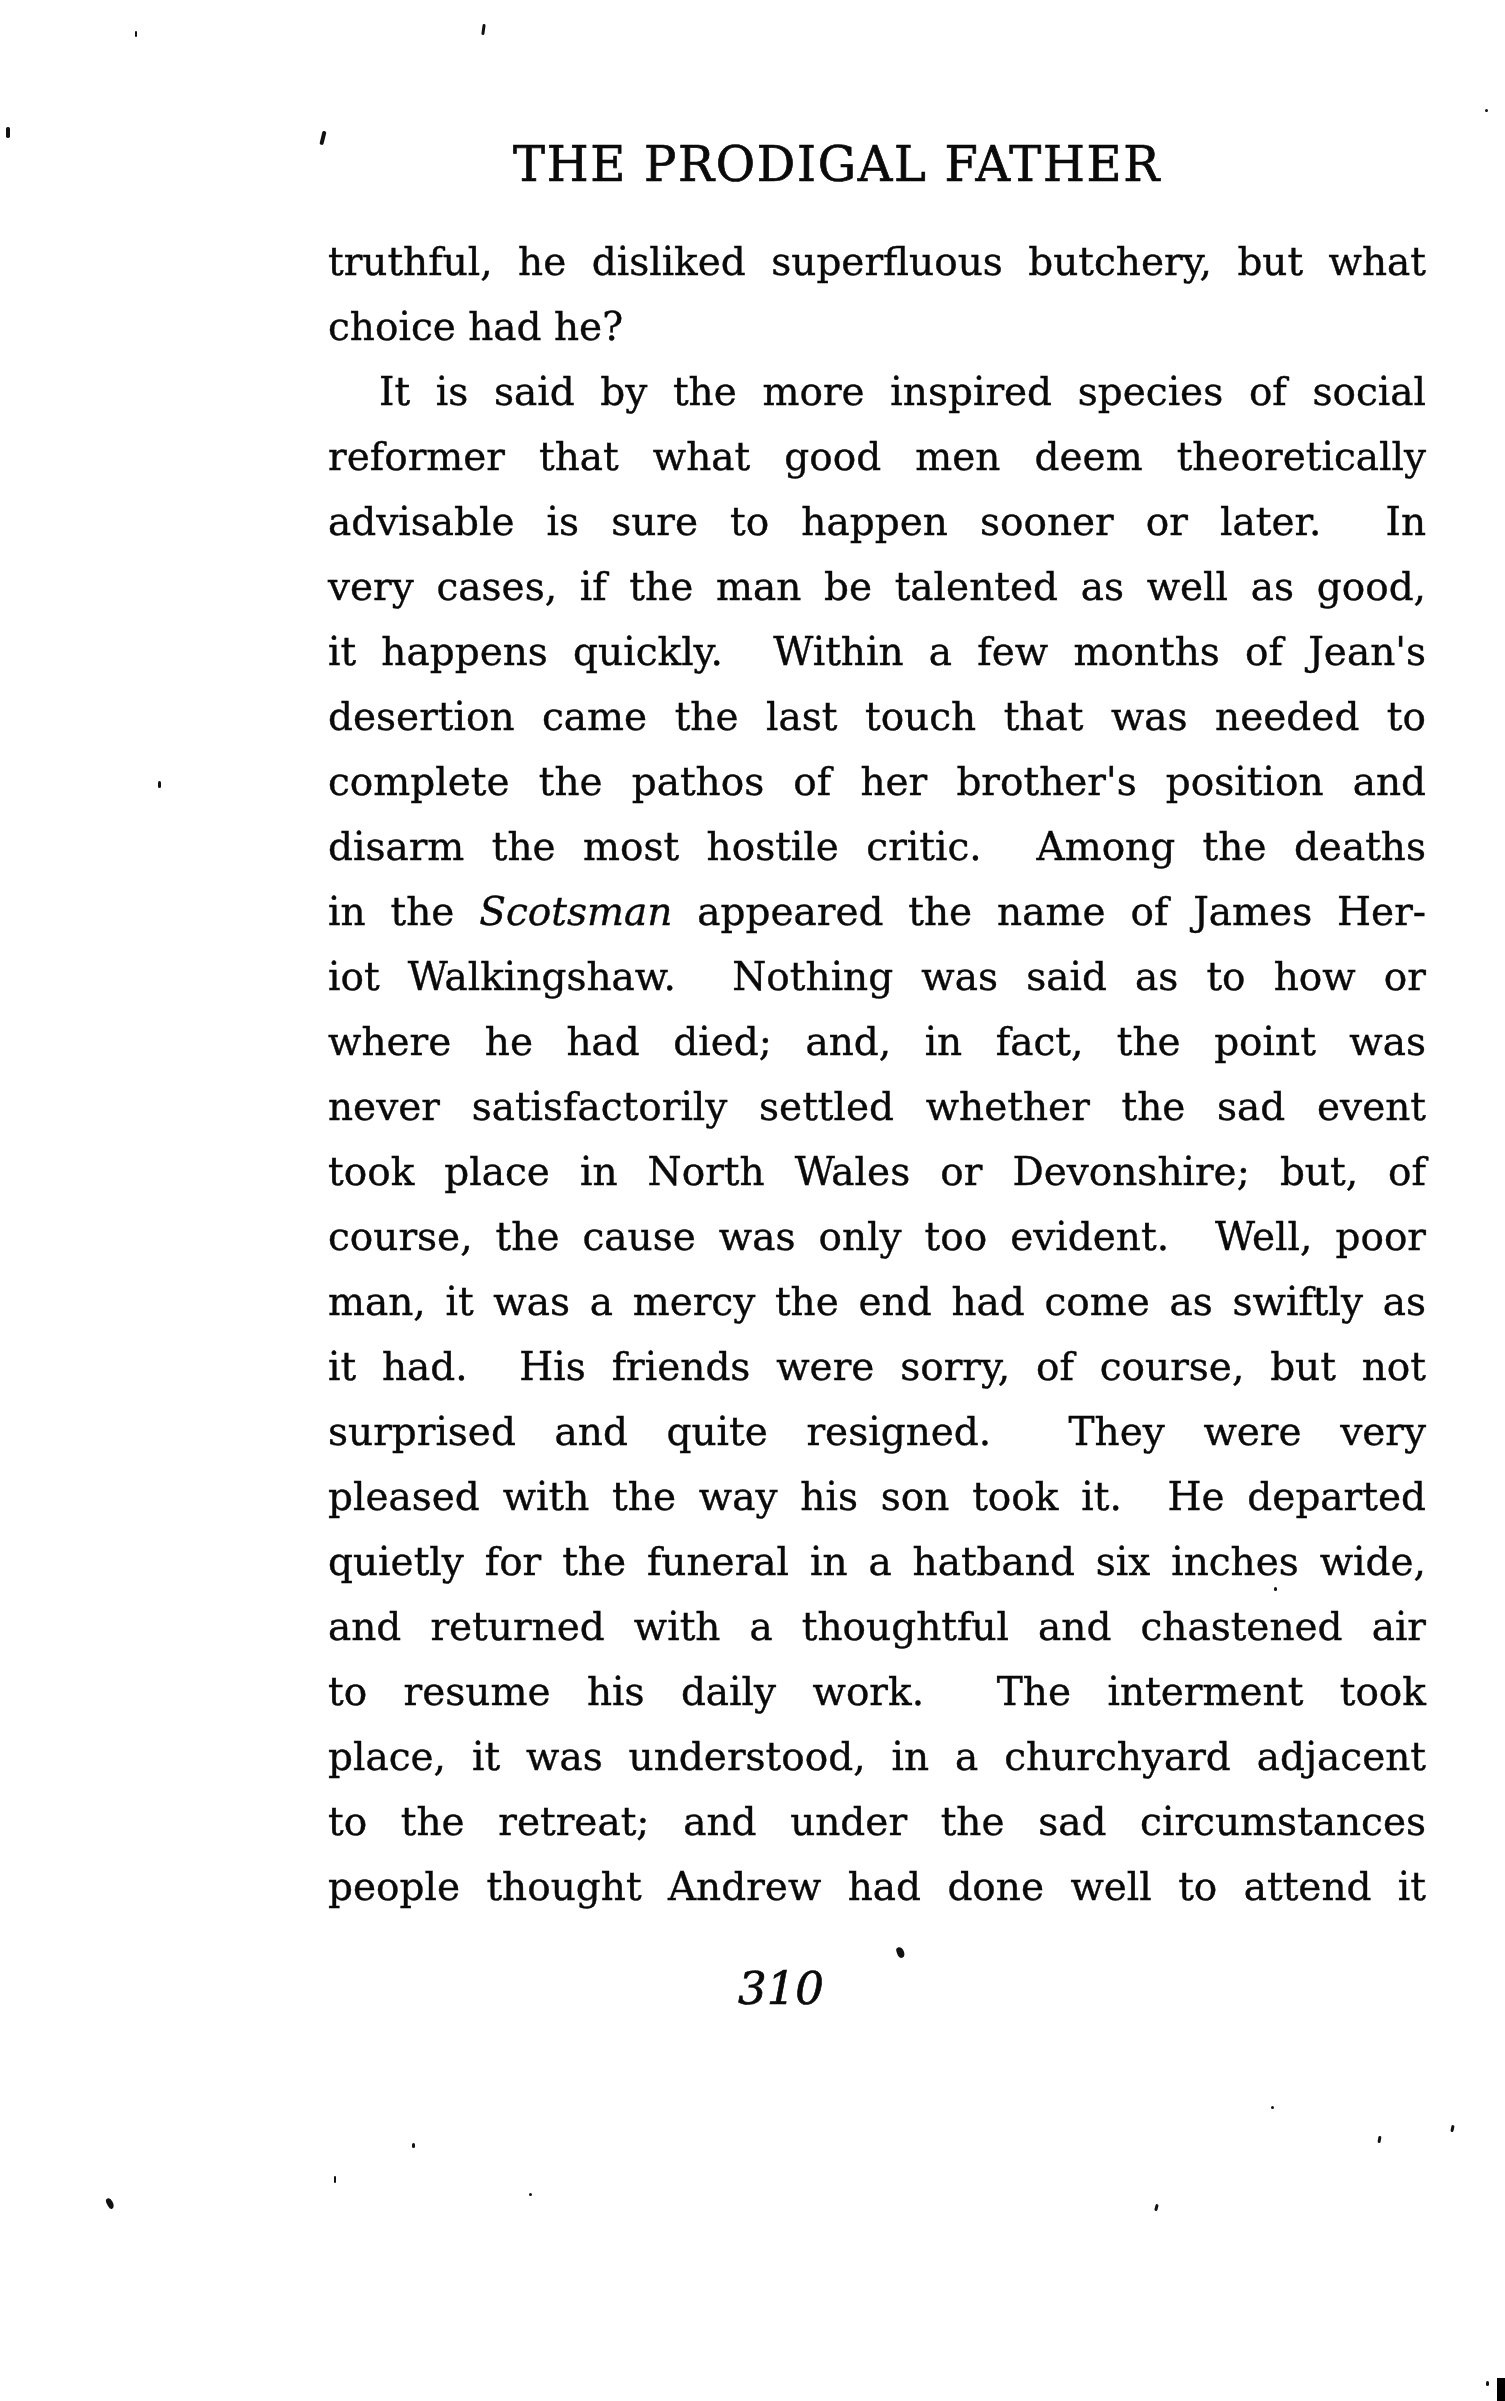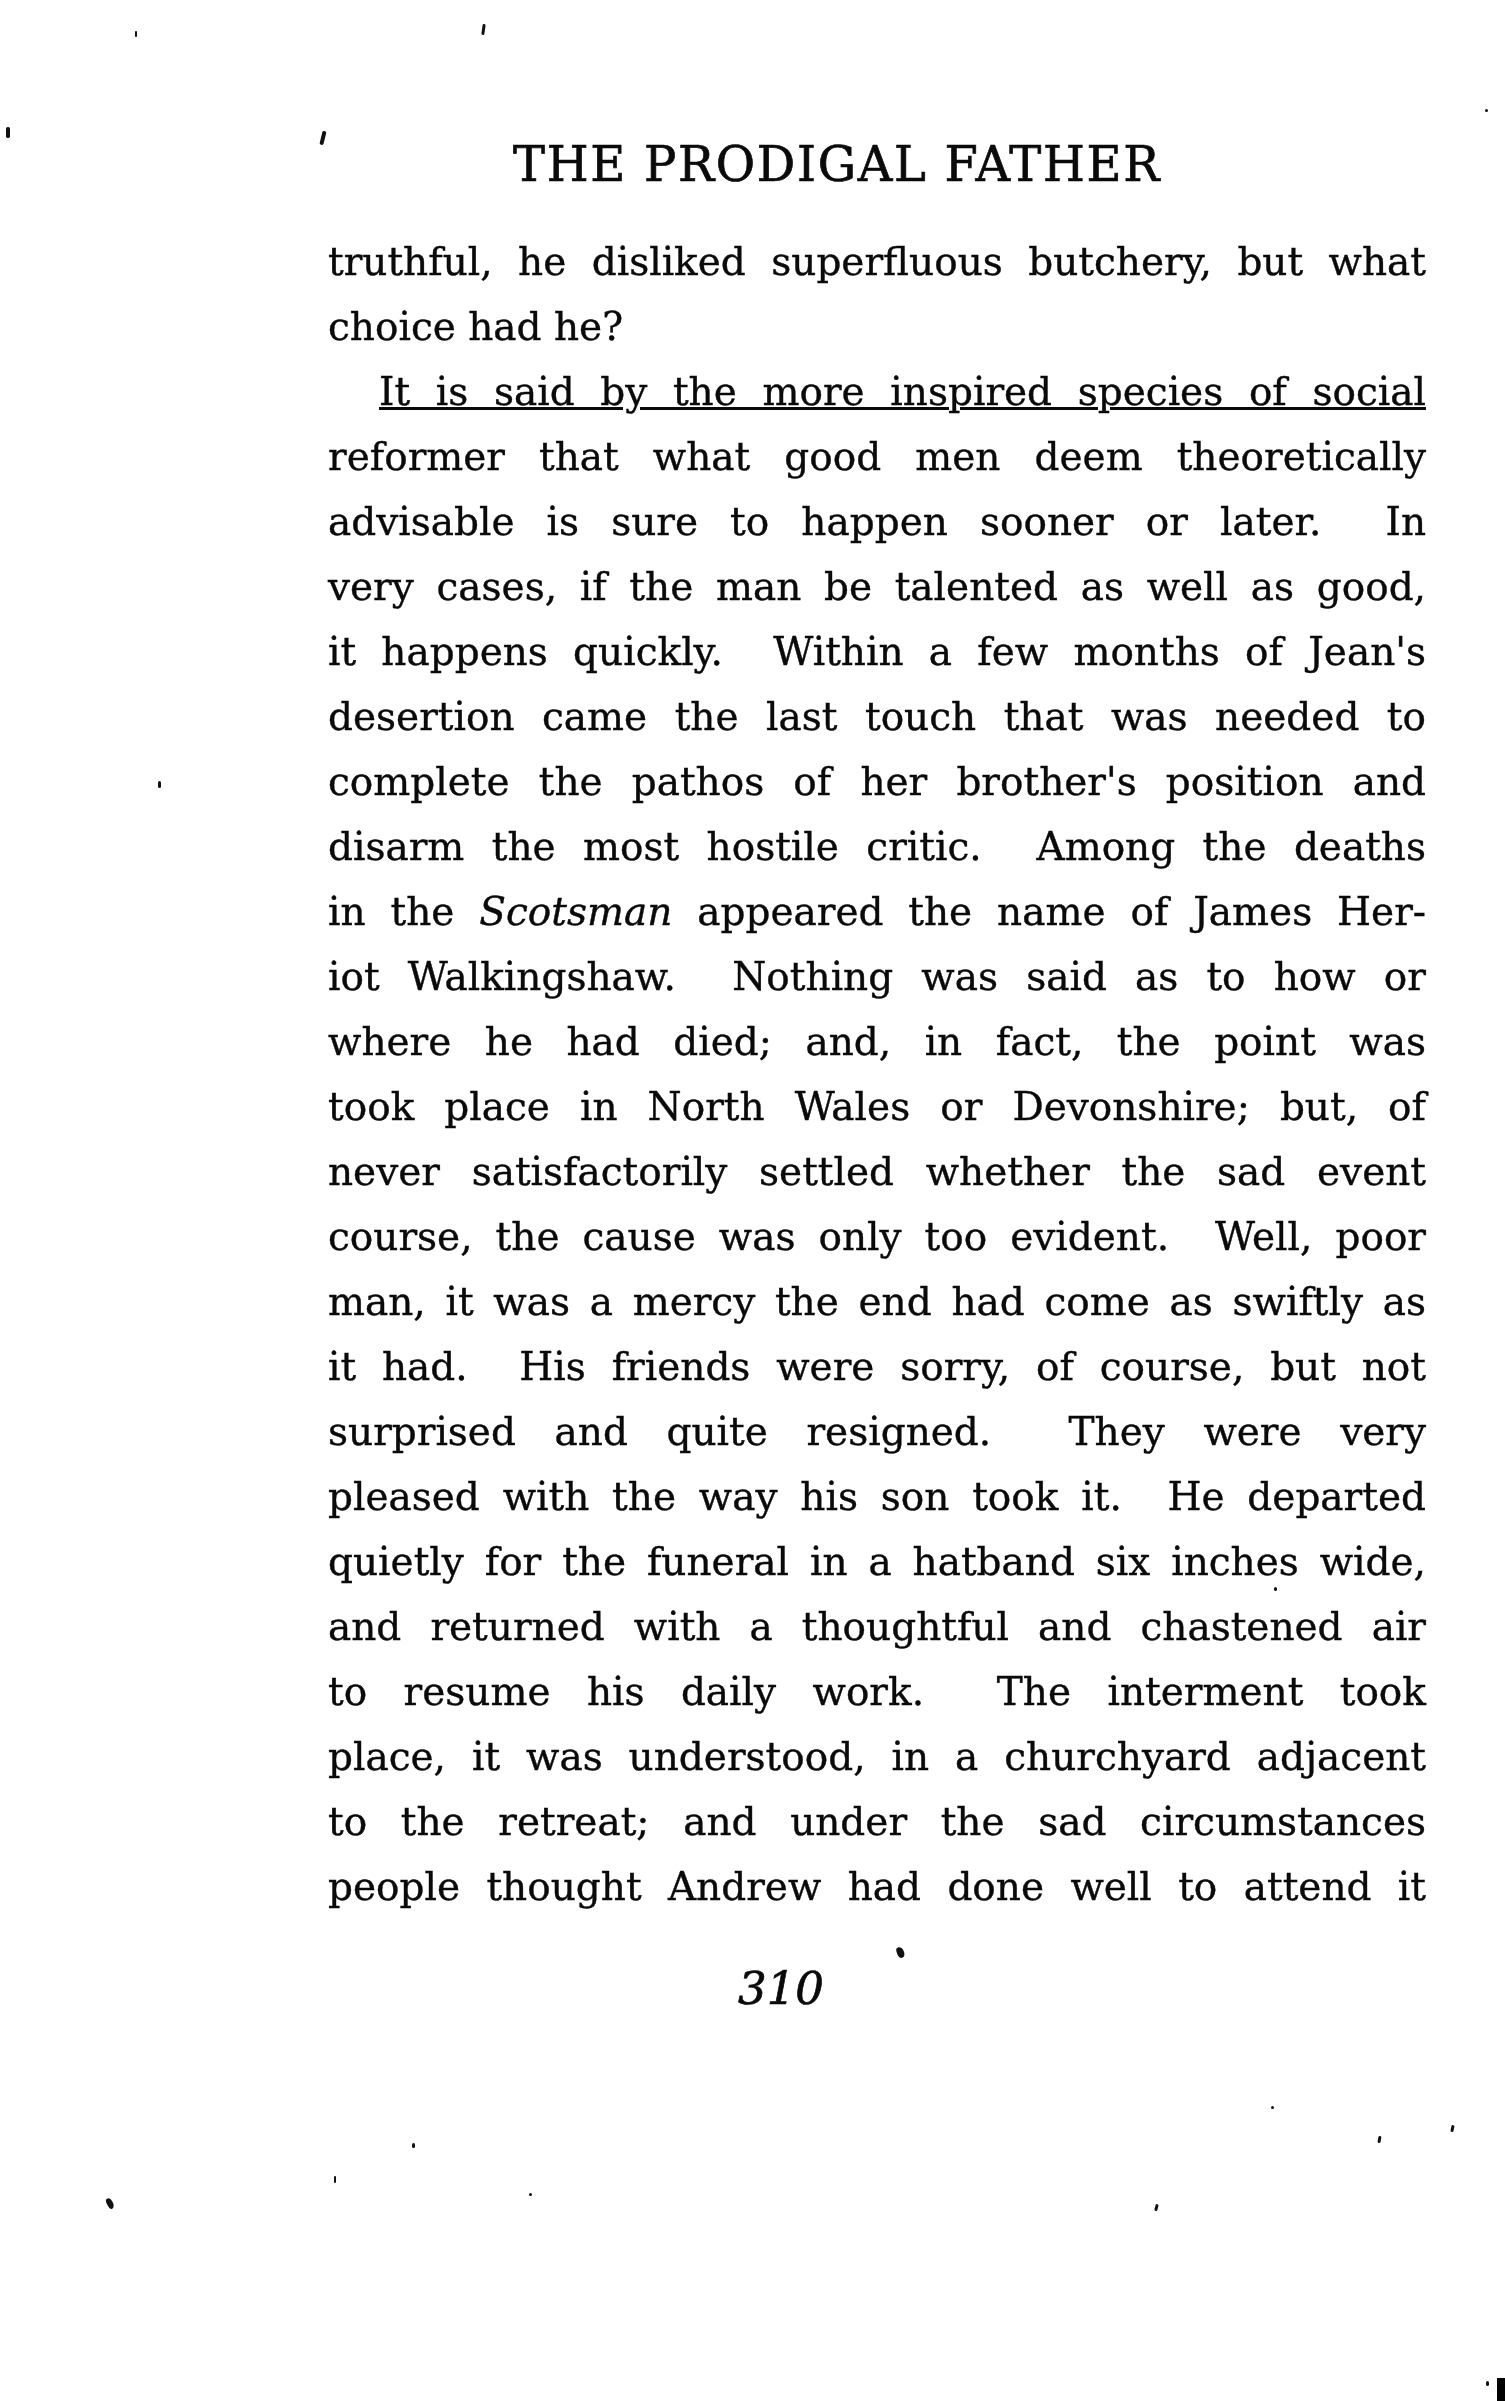--- a/index.html
+++ b/index.html
@@ -35,21 +35,21 @@
     font-size: 39px;
     margin-left: 40px;
     -webkit-text-stroke: 0.4px #0a0a0a;
   }
   .line {
     height: 65px;
     line-height: 65px;
     white-space: pre-wrap;
   }
   .line.j { text-align: justify; text-align-last: justify; text-justify: inter-word; }
-  .line.ind { text-indent: 51px; text-decoration: underline; }
+  .line.ind { text-indent: 51px; }
   .it { font-style: italic; }
 
   .page-number {
     position: absolute;
     left: 288px;
     width: 1098px;
     top: 1962px;
     line-height: 53px;
     font-size: 45px;
     text-align: center;
@@ -82,22 +82,22 @@
       <div class="line j"><span>reformer that what good men deem theoretically</span></div>
       <div class="line j"><span>advisable is sure to happen sooner or later.  In</span></div>
       <div class="line j"><span>very cases, if the man be talented as well as good,</span></div>
       <div class="line j"><span>it happens quickly.  Within a few months of Jean's</span></div>
       <div class="line j"><span>desertion came the last touch that was needed to</span></div>
       <div class="line j"><span>complete the pathos of her brother's position and</span></div>
       <div class="line j"><span>disarm the most hostile critic.  Among the deaths</span></div>
       <div class="line j"><span>in the </span><span class="it">Scotsman</span><span> appeared the name of James Her-</span></div>
       <div class="line j"><span>iot Walkingshaw.  Nothing was said as to how or</span></div>
       <div class="line j"><span>where he had died; and, in fact, the point was</span></div>
+      <div class="line j"><span>never satisfactorily settled whether the sad event</span></div>
       <div class="line j"><span>took place in North Wales or Devonshire; but, of</span></div>
-      <div class="line j"><span>never satisfactorily settled whether the sad event</span></div>
       <div class="line j"><span>course, the cause was only too evident.  Well, poor</span></div>
       <div class="line j"><span>man, it was a mercy the end had come as swiftly as</span></div>
       <div class="line j"><span>it had.  His friends were sorry, of course, but not</span></div>
       <div class="line j"><span>surprised and quite resigned.  They were very</span></div>
       <div class="line j"><span>pleased with the way his son took it.  He departed</span></div>
       <div class="line j"><span>quietly for the funeral in a hatband six inches wide,</span></div>
       <div class="line j"><span>and returned with a thoughtful and chastened air</span></div>
       <div class="line j"><span>to resume his daily work.  The interment took</span></div>
       <div class="line j"><span>place, it was understood, in a churchyard adjacent</span></div>
       <div class="line j"><span>to the retreat; and under the sad circumstances</span></div>

